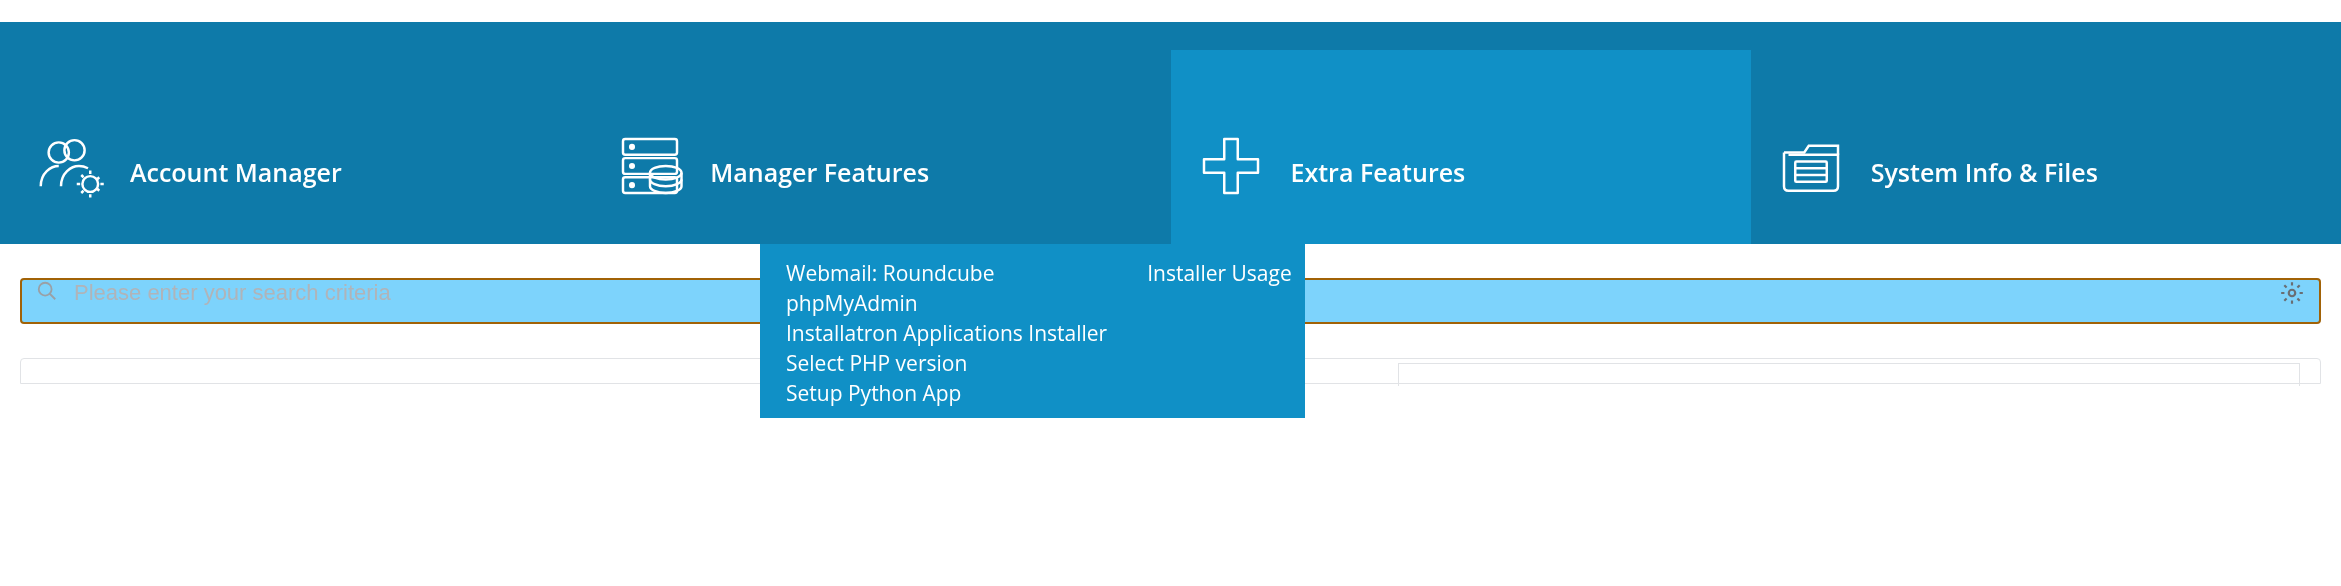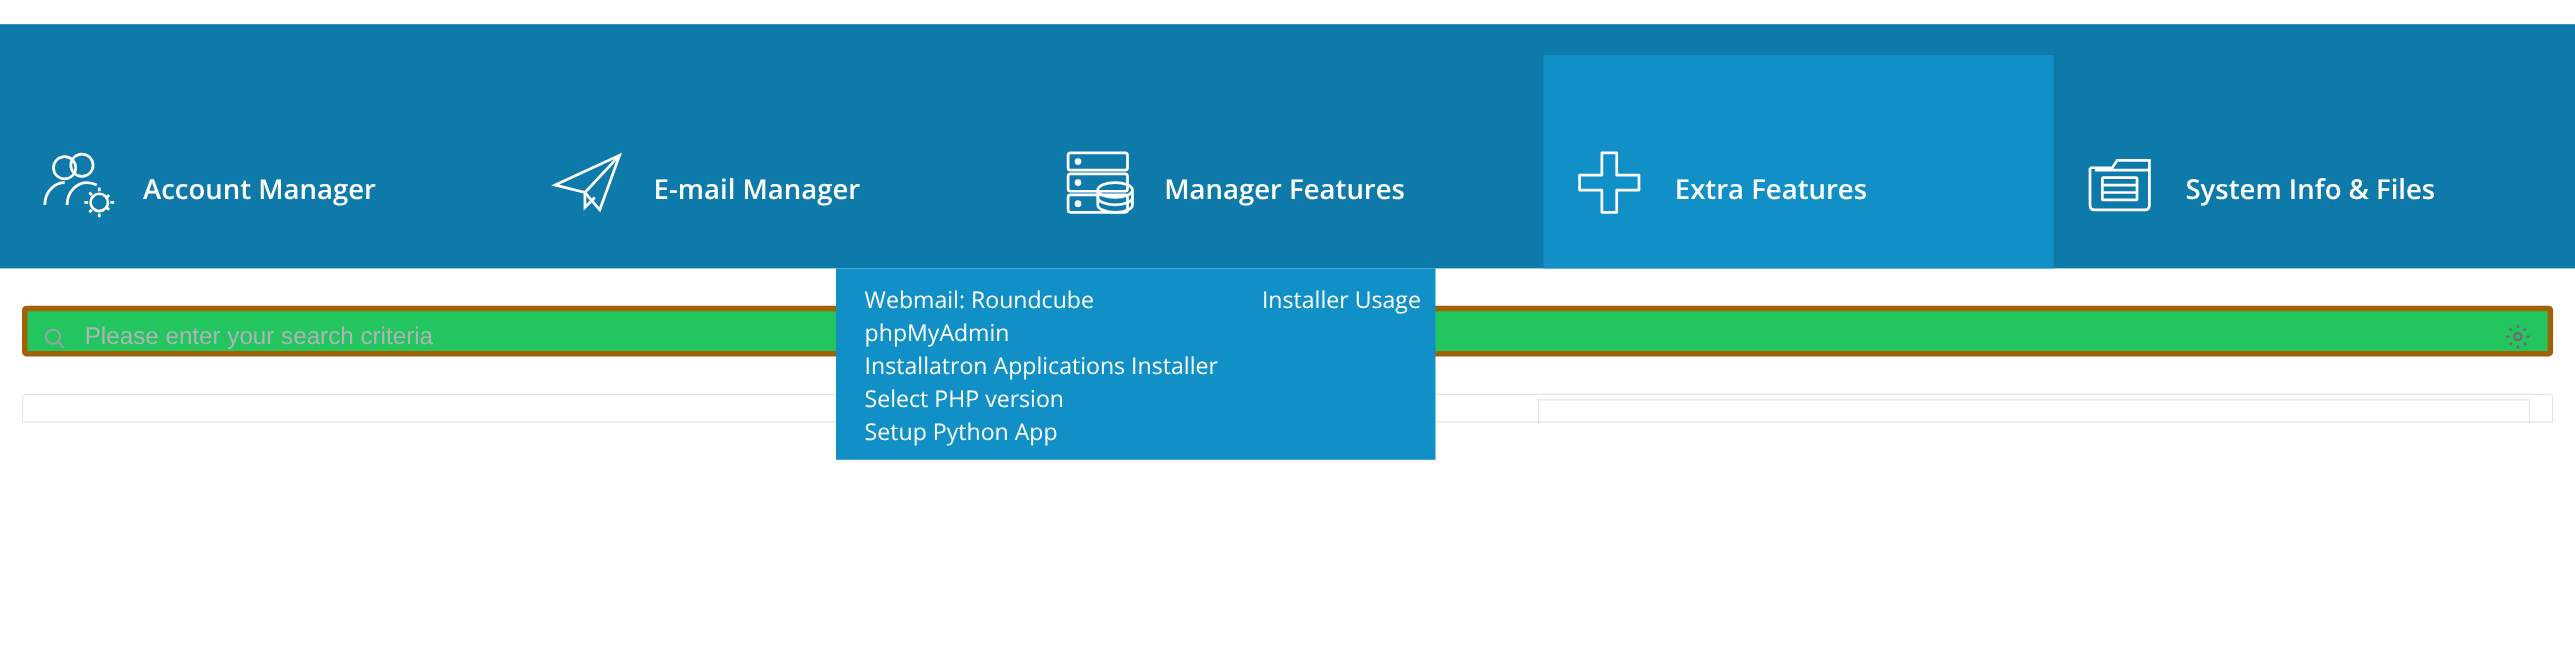--- a/index.html
+++ b/index.html
@@ -76,27 +76,27 @@
     font-size: 21px;
     line-height: 30px;
     color: #ffffff;
     cursor: pointer;
     white-space: nowrap;
   }
 
   .search-row {
     margin: 34px 20px 0 20px;
     display: flex;
-    align-items: flex-end;
-    border: 5px solid #a16207;
+    align-items: flex-start;
+    border: 2px solid #a16207;
     border-radius: 4px;
     height: 46px;
     padding: 0 14px;
     position: relative;
-    background: #22c55e;
+    background: #7dd3fc;
   }
   .search-icon {
     width: 22px;
     height: 22px;
     stroke: #9aa0a6;
     fill: none;
     stroke-width: 2;
     margin-right: 16px;
     flex-shrink: 0;
   }
@@ -156,30 +156,20 @@
         <path d="M6 50c0-12 9-18 16-18"></path>
         <circle cx="36" cy="18" r="9"></circle>
         <path d="M24 50c0-12 9-18 16-18 3 0 6 1 8 2"></path>
         <circle cx="50" cy="48" r="7"></circle>
         <path d="M50 39v-3M50 60v-3M41 48h-3M62 48h-3M44 42l-2-2M58 54l-2-2M44 54l-2 2M58 42l-2 2"></path>
       </svg>
     </span>
     <span class="nav-label">Account Manager</span>
   </div>
 
-  <div class="nav-item">
-    <span class="nav-icon">
-      <svg viewBox="0 0 64 64" width="72" height="72">
-        <path d="M6 34 L58 10 L42 54 L30 40 Z"></path>
-        <path d="M30 40 L58 10"></path>
-        <path d="M30 40 L30 52 L38 44"></path>
-      </svg>
-    </span>
-    <span class="nav-label">E-mail Manager</span>
-  </div>
 
   <div class="nav-item">
     <span class="nav-icon">
       <svg viewBox="0 0 64 64" width="72" height="72">
         <rect x="8" y="8" width="48" height="14" rx="2"></rect>
         <rect x="8" y="25" width="48" height="14" rx="2"></rect>
         <rect x="8" y="42" width="48" height="14" rx="2"></rect>
         <circle cx="16" cy="15" r="1.6" fill="#fff"></circle>
         <circle cx="16" cy="32" r="1.6" fill="#fff"></circle>
         <circle cx="16" cy="49" r="1.6" fill="#fff"></circle>

